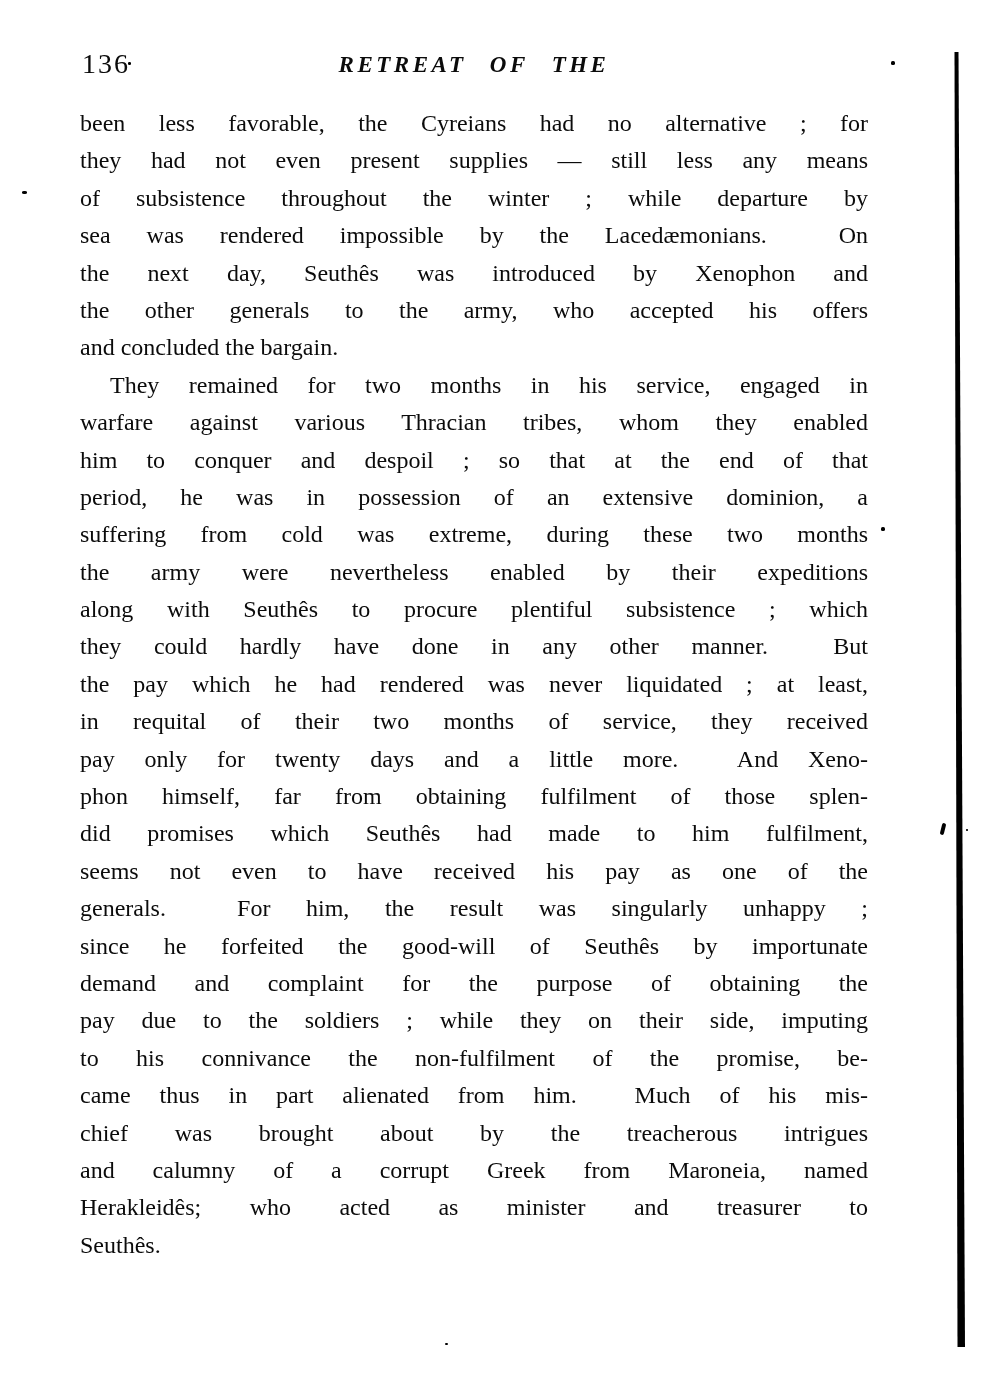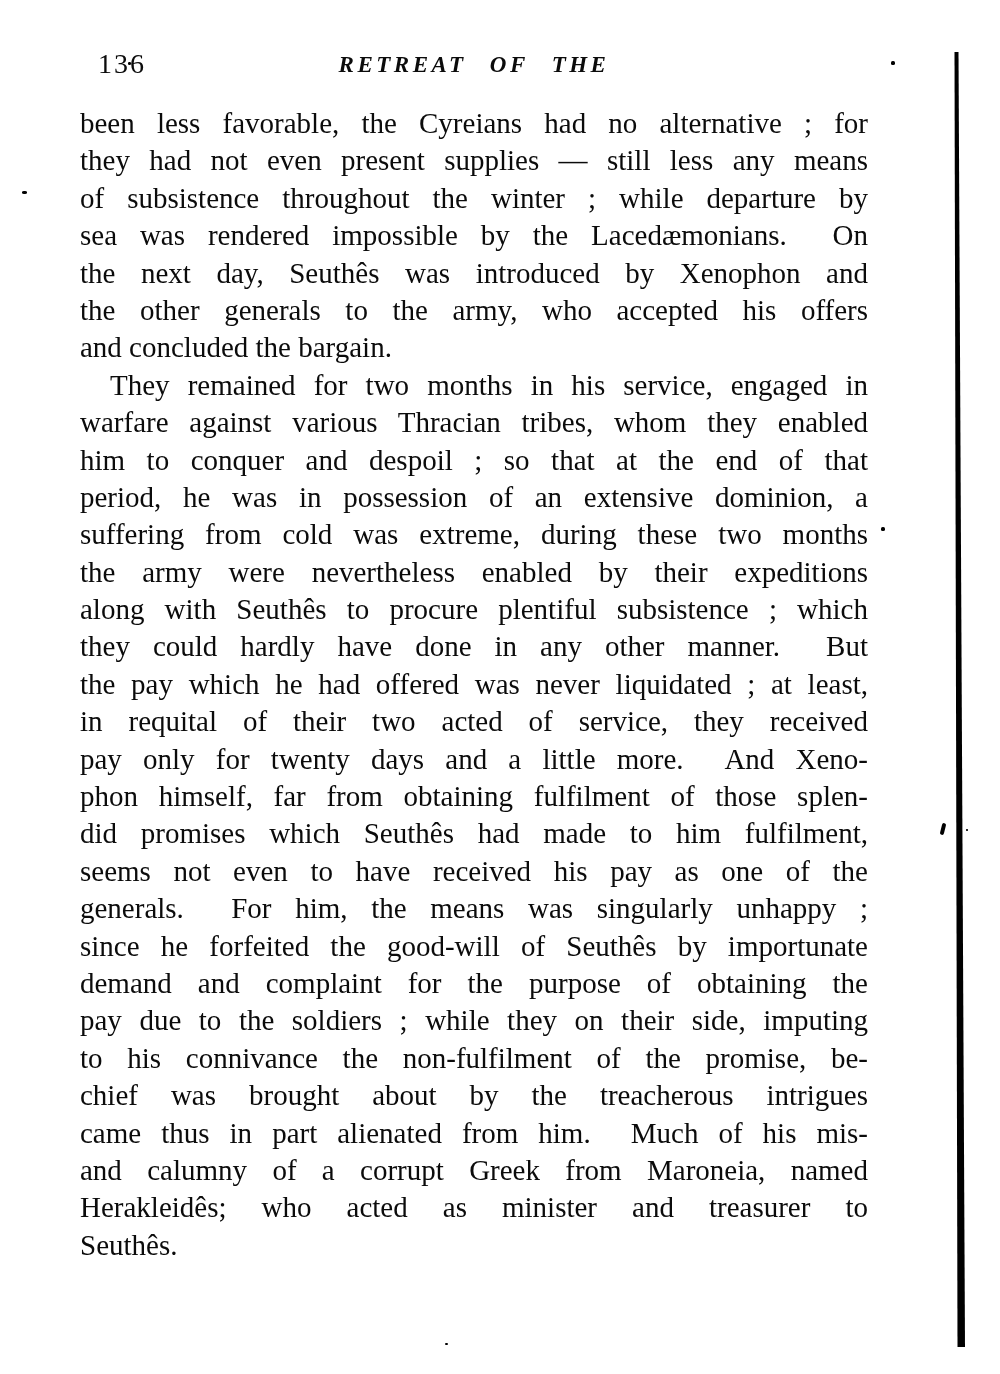--- a/index.html
+++ b/index.html
@@ -12,21 +12,21 @@
     width: 1000px;
     height: 1374px;
     background: #ffffff;
     overflow: hidden;
     font-family: "Liberation Serif", "DejaVu Serif", serif;
     color: #0b0b0b;
   }
   
   #page-number {
     position: absolute;
-    left: 98px;
+    left: 82px;
     top: 48px;
     font-size: 28px;
     letter-spacing: 2px;
     color: #0b0b0b;
   }
   #running-header {
     position: absolute;
     left: 80px;
     top: 52px;
     width: 788px;
@@ -37,21 +37,21 @@
     letter-spacing: 3.5px;
     word-spacing: 14px;
     color: #0b0b0b;
   }
   
   #text-block {
     position: absolute;
     left: 80px;
     top: 105px;
     width: 788px;
-    font-size: 29px;
+    font-size: 24px;
     line-height: 37.4px;
     color: #0b0b0b;
   }
   .para { margin: 0; padding: 0; }
   .line {
     height: 37.4px;
     overflow: hidden;
     text-align: justify;
     text-align-last: justify;
     white-space: pre-wrap;
@@ -105,33 +105,33 @@
       </div>
       <div class="para">
         <div class="line indent">They remained for two months in his service, engaged in</div>
         <div class="line">warfare against various Thracian tribes, whom they enabled</div>
         <div class="line">him to conquer and despoil ; so that at the end of that</div>
         <div class="line">period, he was in possession of an extensive dominion, a</div>
         <div class="line">suffering from cold was extreme, during these two months</div>
         <div class="line">the army were nevertheless enabled by their expeditions</div>
         <div class="line">along with Seuthês to procure plentiful subsistence ; which</div>
         <div class="line">they could hardly have done in any other manner.  But</div>
-        <div class="line">the pay which he had offered was never liquidated ; at least,</div>
-        <div class="line">in requital of their two acted of service, they received</div>
+        <div class="line">the pay which he had rendered was never liquidated ; at least,</div>
+        <div class="line">in requital of their two months of service, they received</div>
         <div class="line">pay only for twenty days and a little more.  And Xeno-</div>
         <div class="line">phon himself, far from obtaining fulfilment of those splen-</div>
         <div class="line">did promises which Seuthês had made to him fulfilment,</div>
         <div class="line">seems not even to have received his pay as one of the</div>
-        <div class="line">generals.  For him, the means was singularly unhappy ;</div>
+        <div class="line">generals.  For him, the result was singularly unhappy ;</div>
         <div class="line">since he forfeited the good-will of Seuthês by importunate</div>
         <div class="line">demand and complaint for the purpose of obtaining the</div>
         <div class="line">pay due to the soldiers ; while they on their side, imputing</div>
         <div class="line">to his connivance the non-fulfilment of the promise, be-</div>
+        <div class="line">came thus in part alienated from him.  Much of his mis-</div>
         <div class="line">chief was brought about by the treacherous intrigues</div>
-        <div class="line">came thus in part alienated from him.  Much of his mis-</div>
         <div class="line">and calumny of a corrupt Greek from Maroneia, named</div>
         <div class="line">Herakleidês; who acted as minister and treasurer to</div>
         <div class="line last">Seuthês.</div>
       </div>
     </div>
 
   <svg id="edge-line-svg" viewBox="0 0 1000 1374" xmlns="http://www.w3.org/2000/svg">
     <polygon points="954.5,52 958.5,52 965,1347 957.5,1347" fill="#000"></polygon>
   </svg>
 

